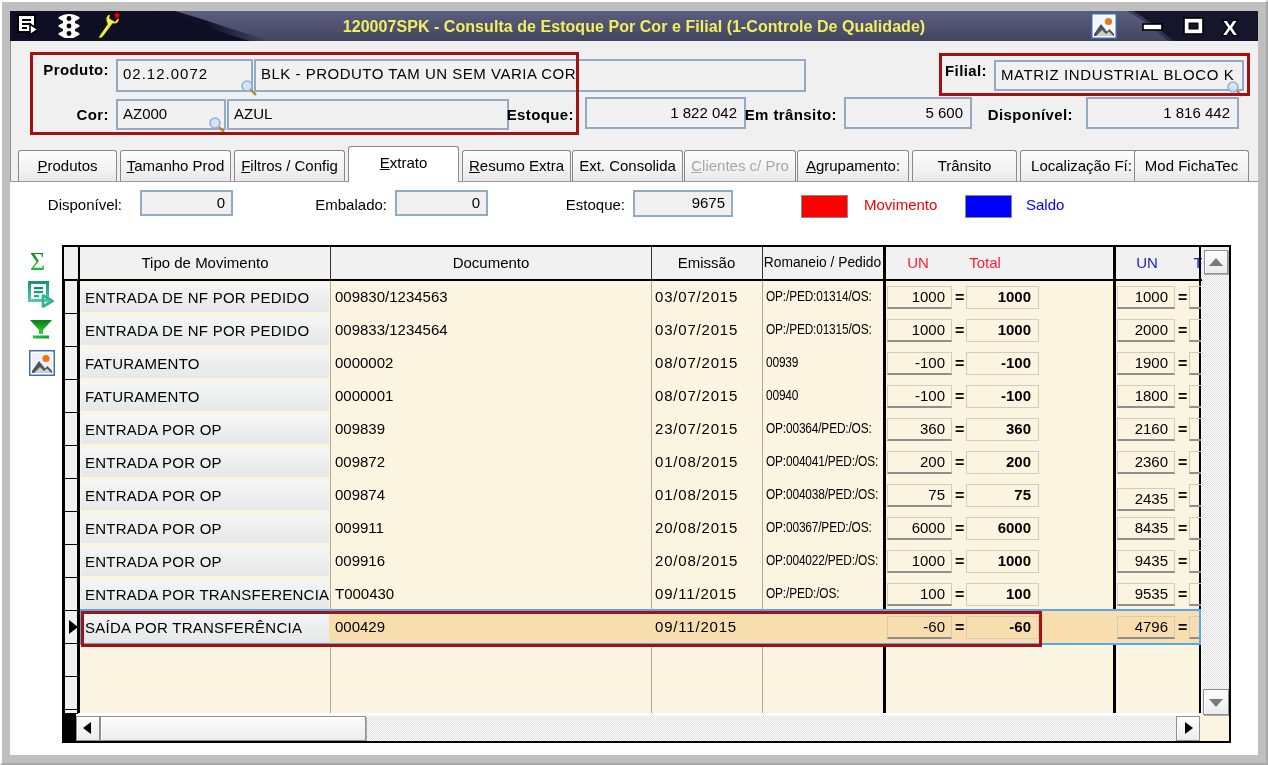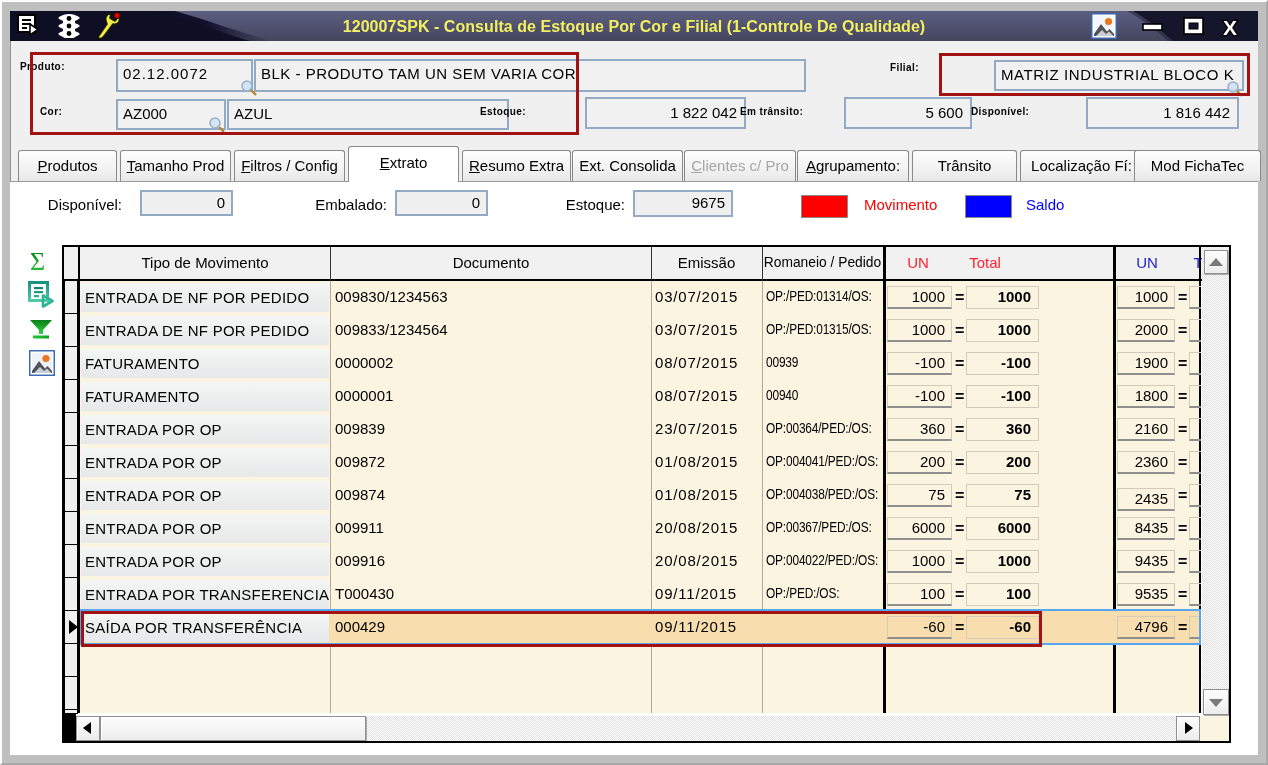--- a/index.html
+++ b/index.html
@@ -5,21 +5,21 @@
 html,body{width:1268px;height:765px;overflow:hidden}
 body{font-family:"Liberation Sans",sans-serif;background:#bfbfbf;position:relative}
 .abs{position:absolute}
 
 #frame-hl{position:absolute;left:0;top:0;width:1268px;height:765px;border-left:2px solid #fdfdfd;border-top:2px solid #fdfdfd;border-right:2px solid #a8a8a8;border-bottom:2px solid #a8a8a8}
 #client{position:absolute;left:10px;top:11px;width:1248px;height:744px;background:#f0f0f0;border-left:1px solid #8f8f8f;border-top:1px solid #8f8f8f}
 
 #title{position:absolute;left:10px;top:11px;width:1248px;height:30px;background:linear-gradient(180deg,#5c5e7e 0%,#515371 45%,#44465f 100%);overflow:hidden}
 #ttext{position:absolute;left:0;top:0;width:1248px;height:30px;line-height:31px;text-align:center;color:#f2ef62;font-weight:bold;font-size:16px;letter-spacing:.05px}
 
-.flabel{position:absolute;font-weight:bold;font-size:10px;color:#000;text-align:left;letter-spacing:.4px}
+.flabel{position:absolute;font-weight:bold;font-size:15px;color:#000;text-align:right;letter-spacing:.4px}
 .fld{position:absolute;background:#f1f1f1;border:2px solid #93aac4;font-size:15px;color:#000}
 .fld span{position:absolute;left:5px;top:4px;white-space:nowrap}
 .fld .num{position:absolute;right:7px;left:auto;top:5px}
 .redbox{position:absolute;border:3px solid #a31212}
 
 #page{position:absolute;left:10px;top:181px;width:1248px;height:574px;background:#fff;border-top:1px solid #9a9a9a}
 .tab{position:absolute;top:150px;height:31px;background:linear-gradient(180deg,#fdfdfd,#f2f2f2 60%,#e8e8e8);border:1px solid #898989;border-bottom:none;border-radius:3px 3px 0 0;font-size:15px;text-align:center;line-height:29px;color:#000;overflow:hidden;white-space:nowrap}
 .tab.active{top:146px;height:36px;background:#fff;z-index:5;line-height:32px}
 .tab.gray{color:#a6a6a6}
 u{text-decoration:underline}
@@ -167,21 +167,21 @@
 <div class="tab" style="left:18px;width:99px"><u>P</u>rodutos</div>
 <div class="tab" style="left:120px;width:111px"><u>T</u>amanho Prod</div>
 <div class="tab" style="left:234px;width:111px"><u>F</u>iltros / Config</div>
 <div class="tab active" style="left:348px;width:111px"><u>E</u>xtrato</div>
 <div class="tab" style="left:462px;width:109px"><u>R</u>esumo Extra</div>
 <div class="tab" style="left:572px;width:111px">Ext. Consolida</div>
 <div class="tab gray" style="left:684px;width:112px"><u>C</u>lientes c/ Pro</div>
 <div class="tab" style="left:797px;width:112px"><u>A</u>grupamento:</div>
 <div class="tab" style="left:912px;width:105px">Trânsito</div>
 <div class="tab" style="left:1020px;width:123px">Localização Fí:</div>
-<div class="tab" style="left:1134px;width:127px">Mod FichaTec</div>
+<div class="tab" style="left:1134px;width:115px">Mod FichaTec</div>
 
 <div class="slabel" style="left:30px;top:196px;width:92px">Disponível:</div>
 <div class="sfld" style="left:140px;top:190px;width:93px;height:26px">
     <span class="num">0</span>
   </div>
 <div class="slabel" style="left:295px;top:196px;width:92px">Embalado:</div>
 <div class="sfld" style="left:395px;top:190px;width:93px;height:26px">
     <span class="num">0</span>
   </div>
 <div class="slabel" style="left:540px;top:196px;width:85px">Estoque:</div>

